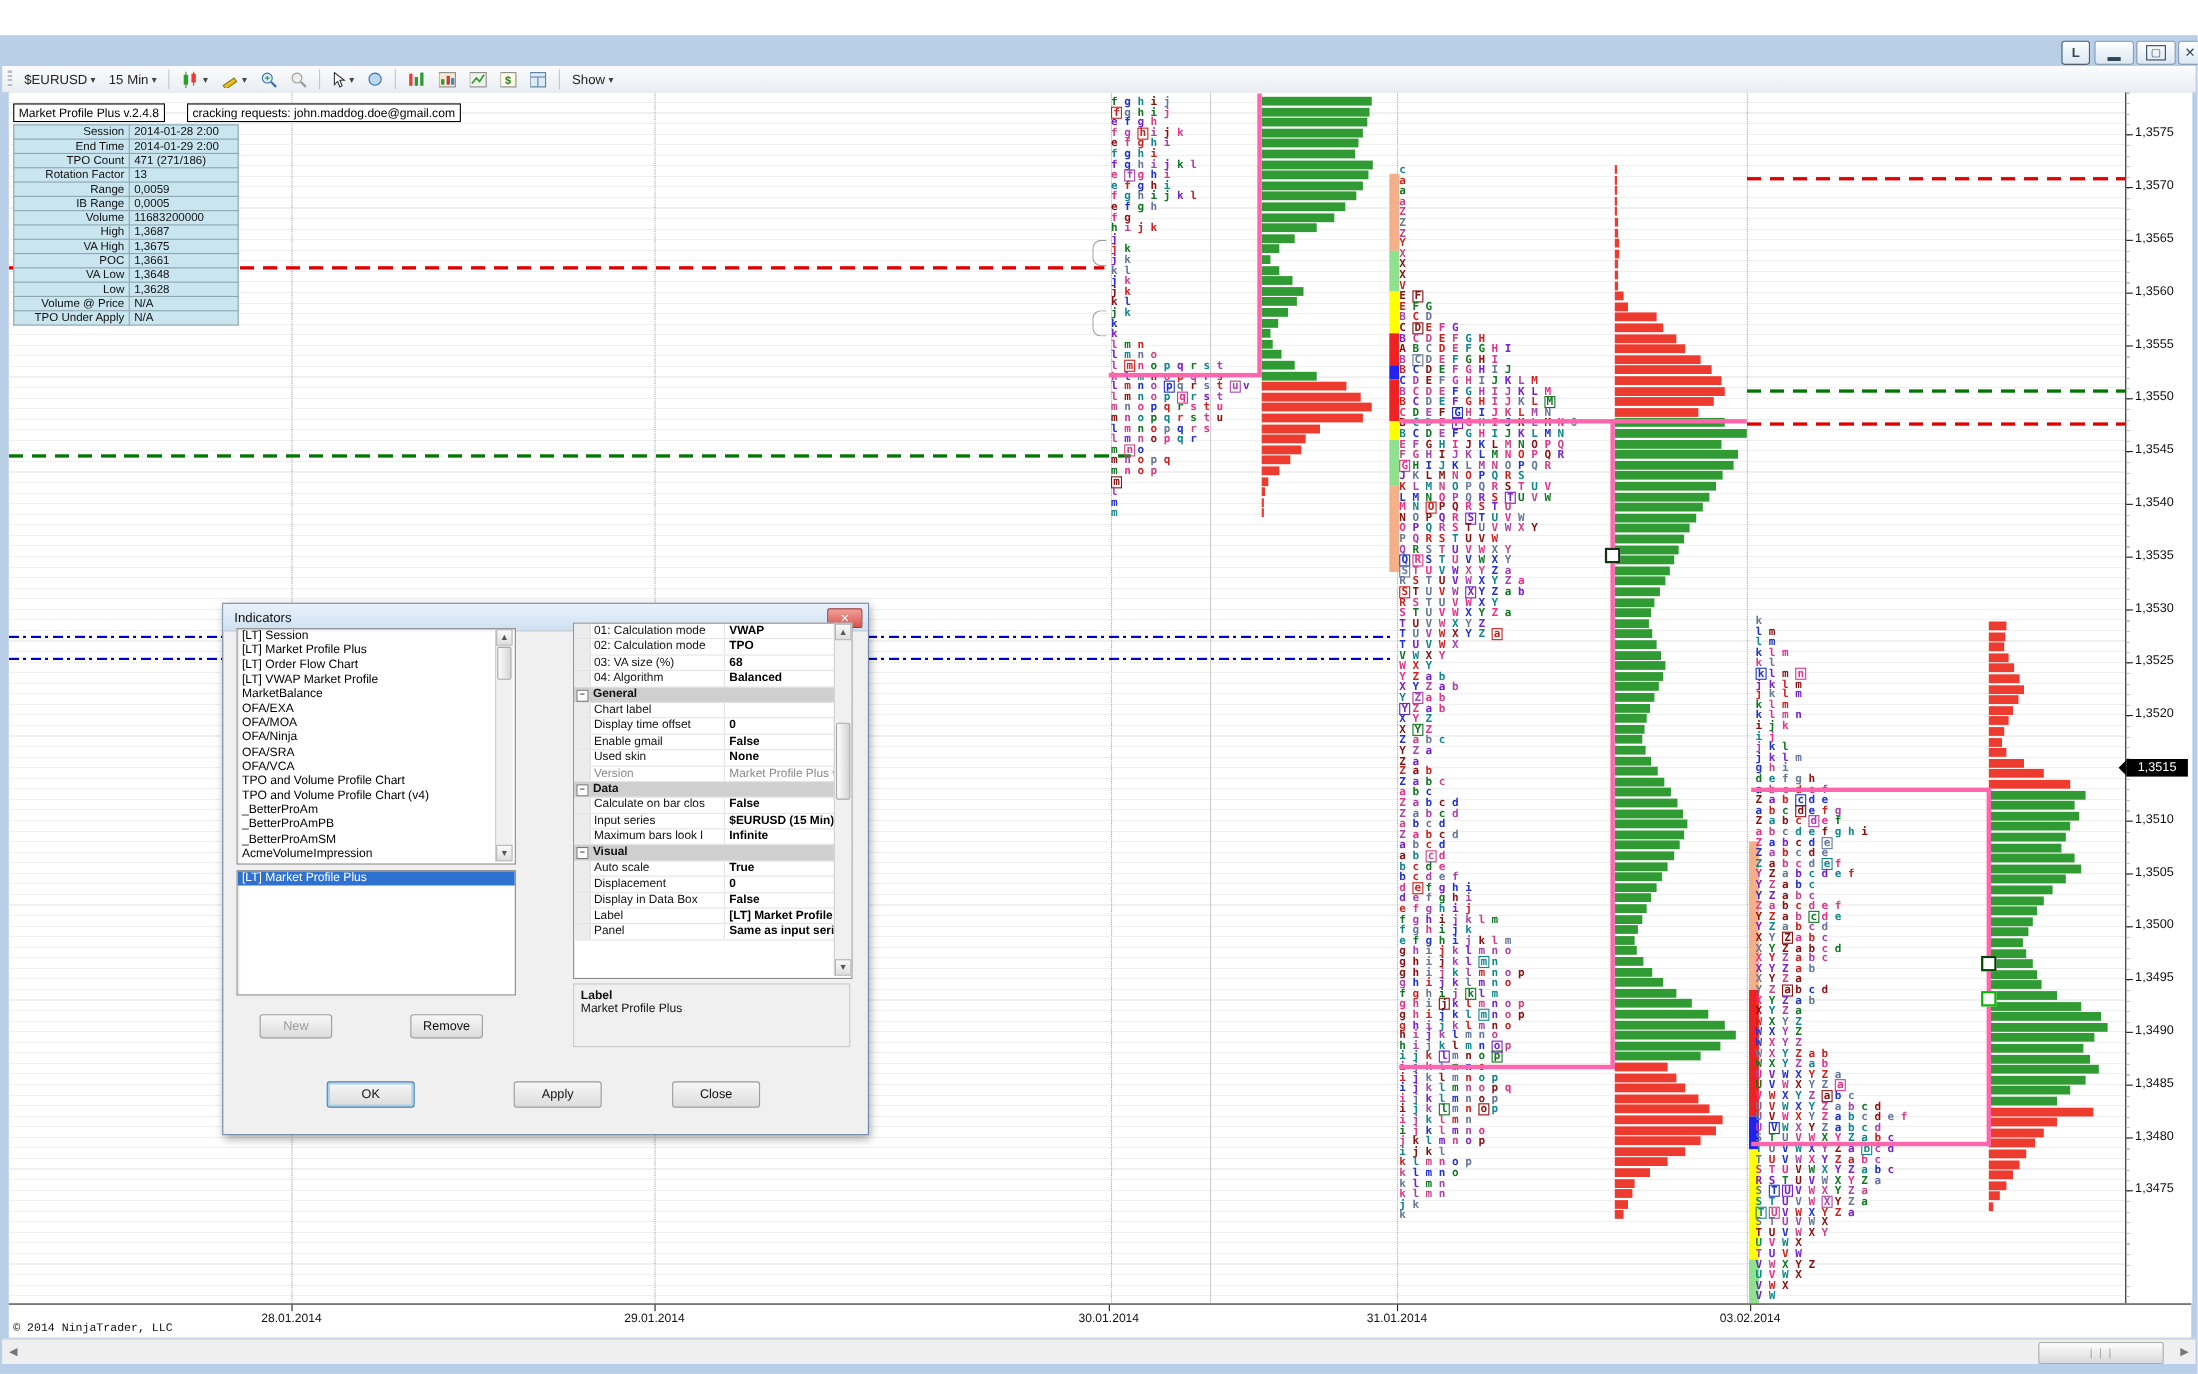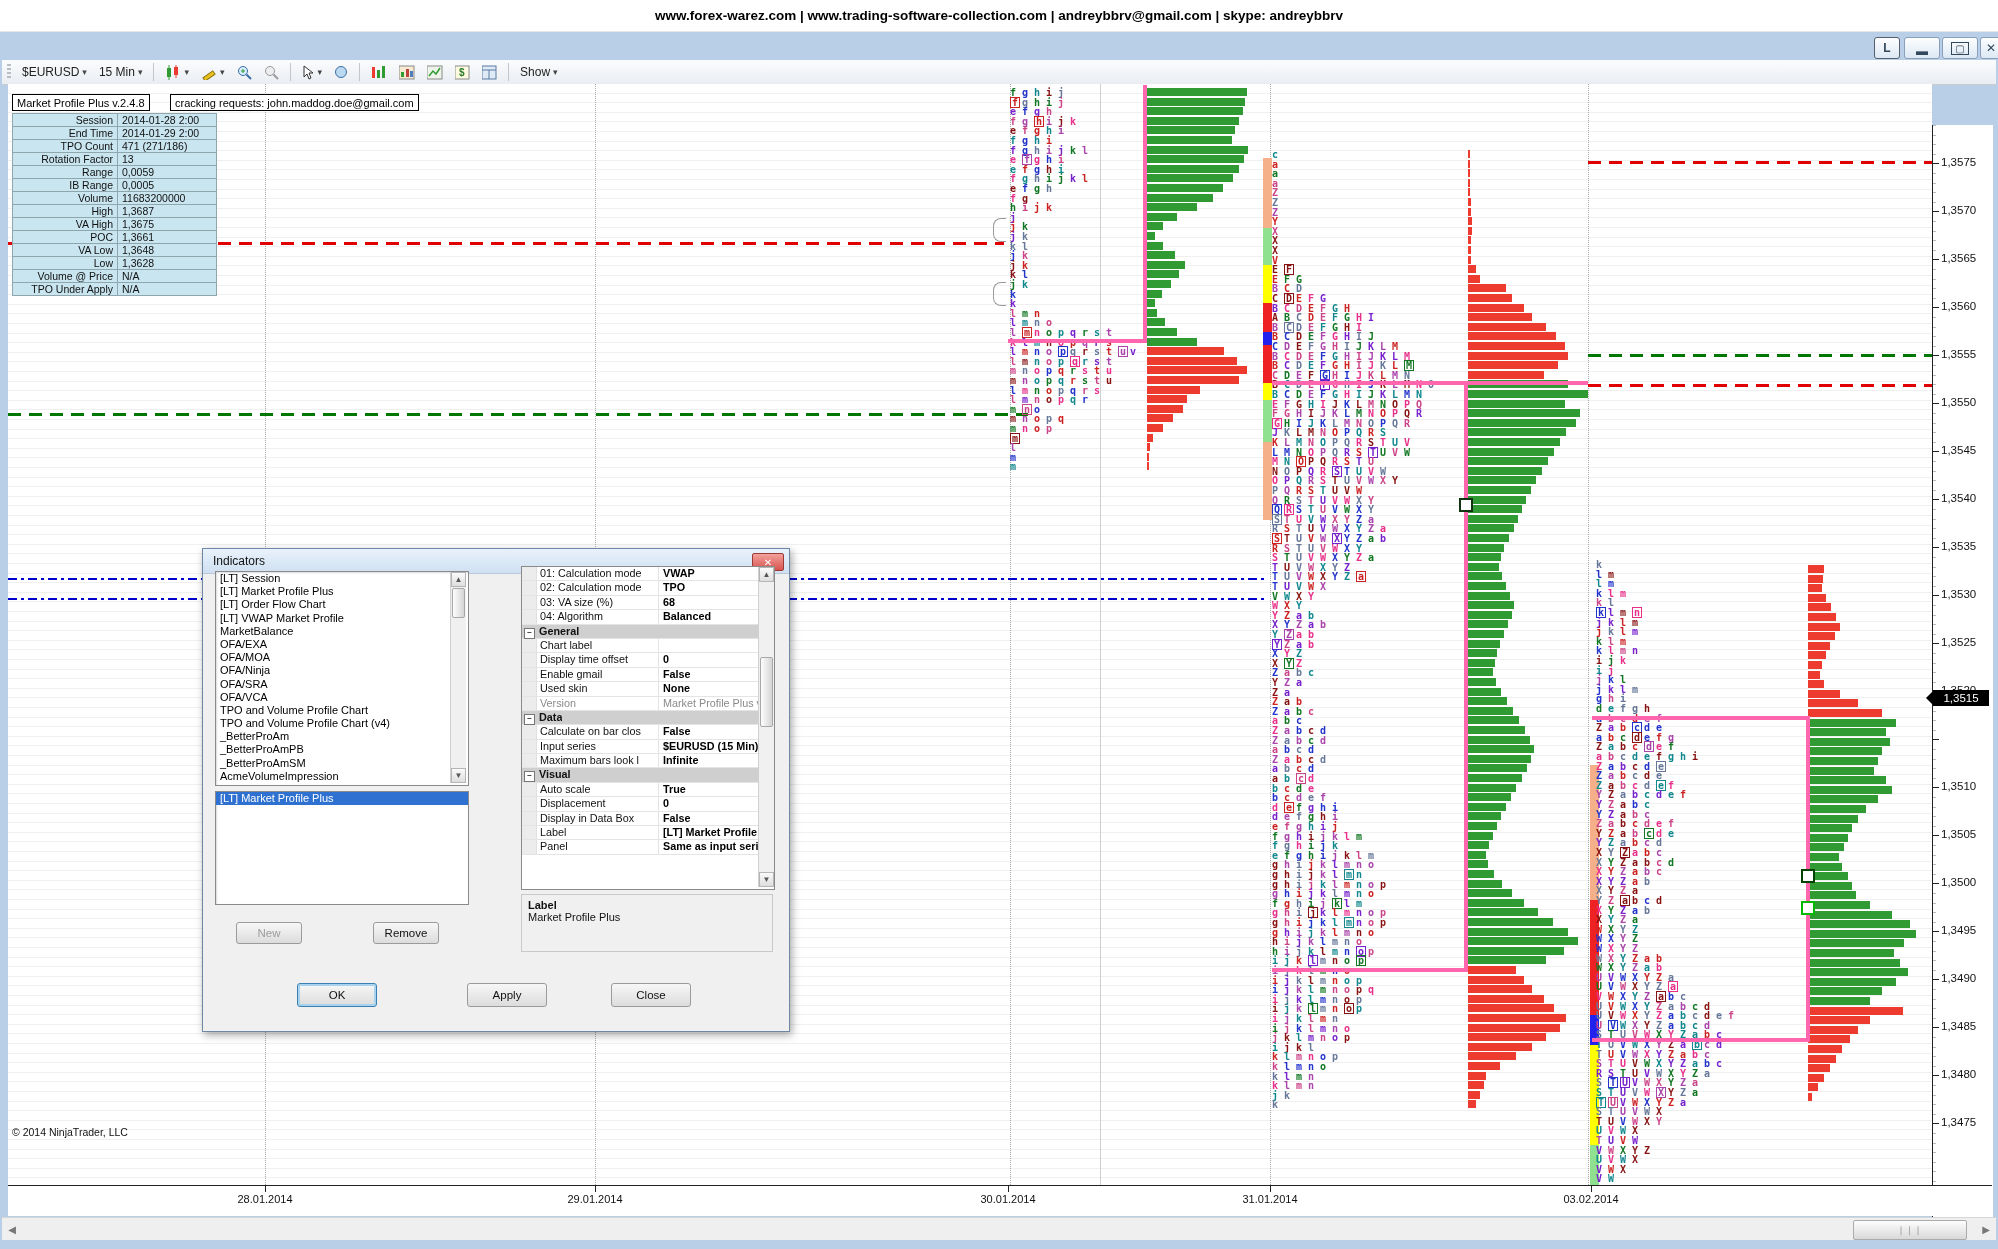--- a/index.html
+++ b/index.html
@@ -19,21 +19,21 @@
   
   #toolbar{left:2px;top:60px;width:1994px;height:24px;background:linear-gradient(180deg,#fbfcfd,#e9edf2);
            border-bottom:1px solid #c9ccd1;display:flex;align-items:center;font-size:12px;color:#222;}
   .tool-sep{width:1px;height:18px;background:#c3c7cc;margin:0 5px;}
   .tool-item{display:flex;align-items:center;padding:1px 5px;border:1px solid transparent;border-radius:2px;}
   .tool-item .caret{font-size:9px;margin-left:3px;color:#444;}
   .grip{width:4px;height:16px;margin:0 5px;background:repeating-linear-gradient(180deg,#b9bec5 0 2px,transparent 2px 4px);}
   
   #chart{left:8px;top:84px;width:1924px;height:1101px;background:
      repeating-linear-gradient(180deg,rgba(0,0,0,0) 0 8.6px,#f0f0f0 8.6px 9.6px),#ffffff;overflow:hidden;}
-  #axis{left:1932px;top:84px;width:60px;height:1101px;background:#fff;border-left:1px solid #222;margin-top:41px;}
+  #axis{left:1932px;top:84px;width:60px;height:1101px;background:#fff;border-left:1px solid #222;}
   .vline-dot{position:absolute;top:0;width:0;height:1101px;border-left:1px dotted #a8a8a8;}
   .vline-solid{position:absolute;top:0;width:0;height:1101px;border-left:1px solid #cfcfcf;}
   .hdash{position:absolute;}
   .tpo{position:absolute;font-family:"DejaVu Sans Mono",monospace;font-size:10px;font-weight:bold;line-height:9px;}
   .bar{position:absolute;height:8px;}
   .pinkline{position:absolute;background:#ff66ad;}
   .strip{position:absolute;}
   .marker{position:absolute;width:10px;height:10px;background:#fff;}
   .brace{position:absolute;width:12px;height:22px;border:1px solid #9a9a9a;border-right:none;
          border-radius:8px 0 0 8px;background:transparent;}
@@ -88,23 +88,20 @@
             text-align:center;margin:2px 0 0 2px;color:#333;}
   #descbox{position:absolute;left:318px;top:345px;width:252px;height:58px;background:#f0f0f0;border:1px solid #c9c9c9;
            font-size:11px;padding:4px 6px;box-sizing:border-box;color:#111;}
   #footer-copy{position:absolute;left:12px;top:1166px;font-size:10.5px;color:#111;}
 </style>
 </head>
 <body>
 
 <div id="root">
 
-  <div id="banner" class="abs">
-    <span>www.forex-warez.com | www.trading-software-collection.com | andreybbrv@gmail.com | skype: andreybbrv</span>
-  </div>
 
   <div id="winframe" class="abs"></div>
   <div class="abs tb-btn" style="left:1868px;top:37px;width:24px;border-color:#55606c;">
       <b>L</b>
     </div>
   <div class="abs tb-btn" style="left:1898px;top:37px;width:34px;">
       <span style="margin-top:6px;">▬</span>
     </div>
   <div class="abs tb-btn" style="left:1936px;top:37px;width:34px;">
       <span style="font-size:10px;border:1px solid #34485c;padding:0 3px;">▢</span>
@@ -1679,21 +1676,21 @@
       <div class="date-label" style="left: 257px;">28.01.2014</div>
       <div class="date-tick" style="left: 587px;"></div>
       <div class="date-label" style="left: 587px;">29.01.2014</div>
       <div class="date-tick" style="left: 1000px;"></div>
       <div class="date-label" style="left: 1000px;">30.01.2014</div>
       <div class="date-tick" style="left: 1262px;"></div>
       <div class="date-label" style="left: 1262px;">31.01.2014</div>
       <div class="date-tick" style="left: 1583px;"></div>
       <div class="date-label" style="left: 1583px;">03.02.2014</div>
     </div>
-  <div id="footer-copy" style="top:1126px;left:12px;">© 2014 NinjaTrader, LLC</div>
+  <div id="footer-copy" style="top:1202px;left:12px;font-family:Liberation Mono, monospace;">© 2014 NinjaTrader, LLC</div>
 
   <div class="tagbox" style="left:12px;">
     <span>Market Profile Plus v.2.4.8</span>
   </div>
   <div class="tagbox" style="left:170px;">
     <span>cracking requests: john.maddog.doe@gmail.com</span>
   </div>
   <table id="infotable">
       <tbody>
         <tr>

